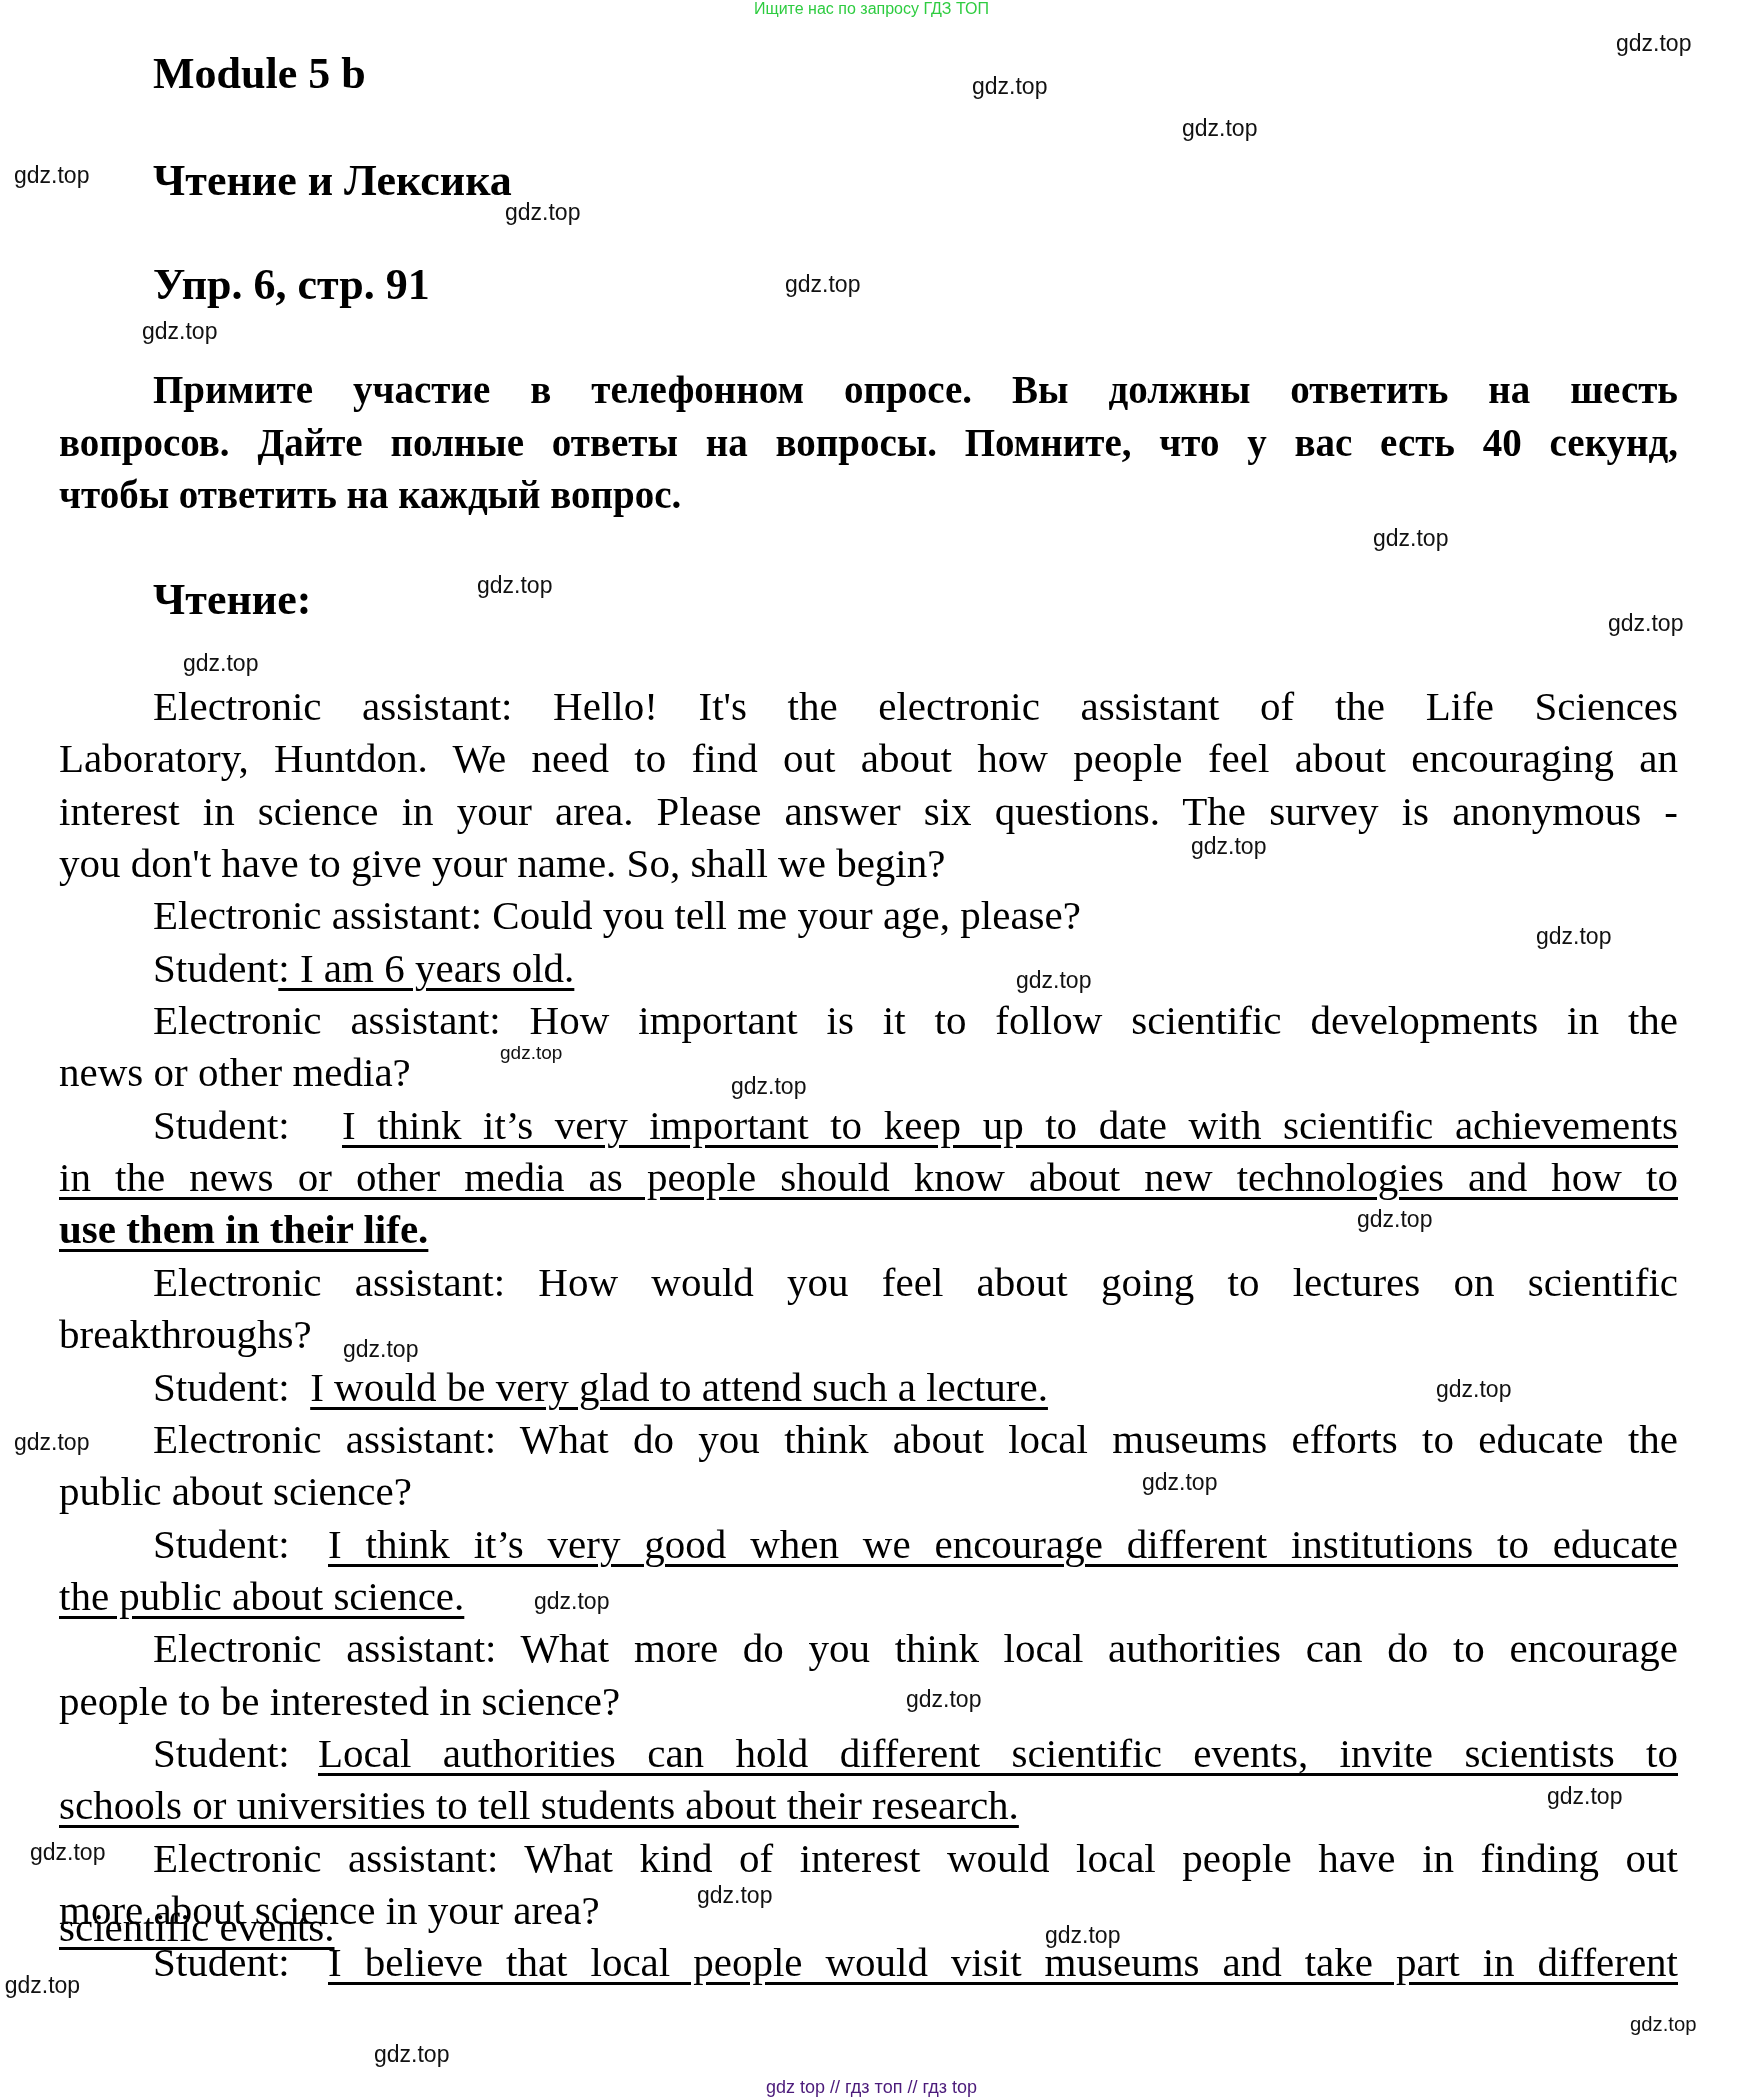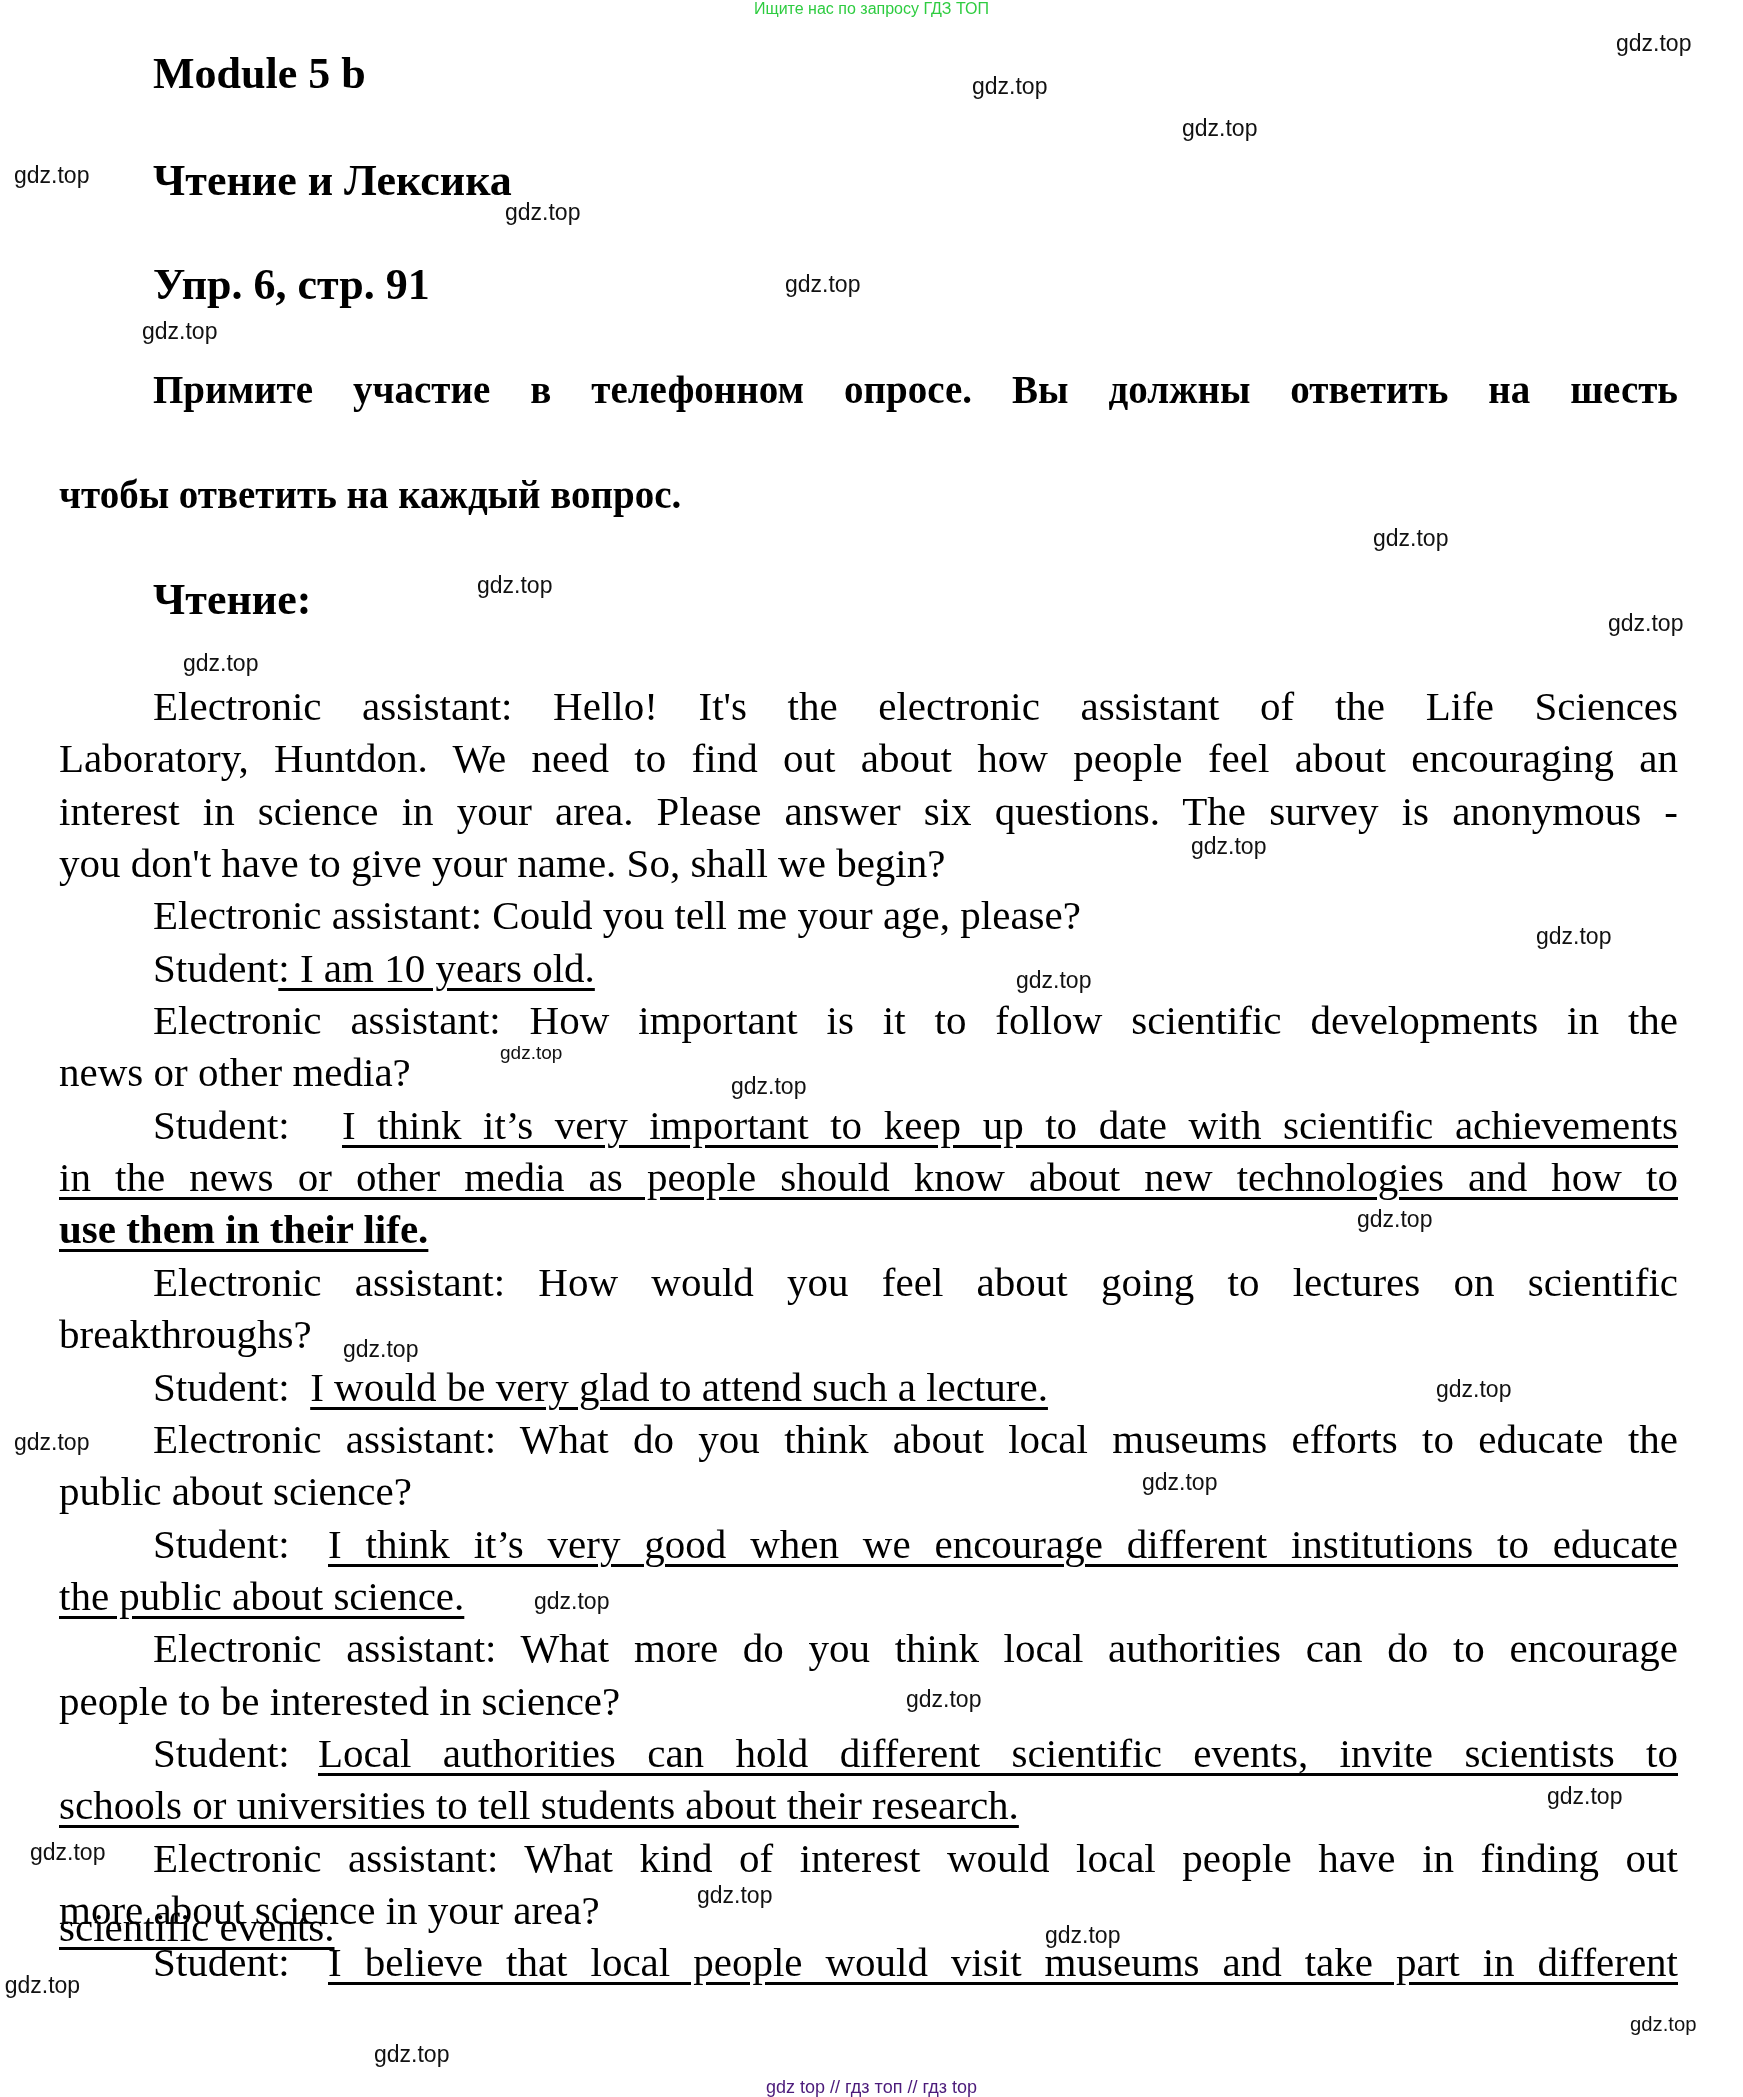--- a/index.html
+++ b/index.html
@@ -21,31 +21,32 @@
 
 <div class="page">
 
   <div class="banner banner-top">Ищите нас по запросу ГДЗ ТОП</div>
 
   <div class="heading" style="top:48px;">Module 5 b</div>
   <div class="heading" style="top:155px;">Чтение и Лексика</div>
   <div class="heading" style="top:259px;">Упр. 6, стр. 91</div>
 
   <div class="line bold just ind" style="top:364px;">Примите участие в телефонном опросе. Вы должны ответить на шесть</div>
+  <div class="line bold just" style="top:417px;">вопросов. Дайте полные ответы на вопросы. Помните, что у вас есть 40 секунд,</div>
   <div class="line bold" style="top:469px;">чтобы ответить на каждый вопрос.</div>
 
   <div class="heading" style="top:574px;">Чтение:</div>
 
   <div class="line just ind" style="top:680px;">Electronic assistant: Hello! It's the electronic assistant of the Life Sciences</div>
   <div class="line just" style="top:732px;">Laboratory, Huntdon. We need to find out about how people feel about encouraging an</div>
   <div class="line just" style="top:785px;">interest in science in your area. Please answer six questions. The survey is anonymous -</div>
   <div class="line" style="top:837px;">you don't have to give your name. So, shall we begin?</div>
 
   <div class="line ind" style="top:889px;">Electronic assistant: Could you tell me your age, please?</div>
-  <div class="line ind" style="top:942px;"><span>Student</span><span class="u">:  I am 10 years old.</span></div>
+  <div class="line ind" style="top:942px;"><span>Student</span><span class="u">:  I am 6 years old.</span></div>
 
   <div class="line just ind" style="top:994px;">Electronic assistant: How important is it to follow scientific developments in the</div>
   <div class="line" style="top:1046px;">news or other media?</div>
   <div class="line ind" style="top:1099px; display:flex; justify-content:space-between;">
       <span>Student:</span>
       <span class="u" style="display:inline-block;width:1336px;text-align:justify;text-align-last:justify;white-space:normal;">I think it’s very important to keep up to date with scientific achievements</span>
     </div>
   <div class="line just" style="top:1151px;"><span class="u">in the news or other media as people should know about new technologies and how to</span></div>
   <div class="line" style="top:1203px;font-weight:bold;"><span class="u">use them in their life.</span></div>
 

